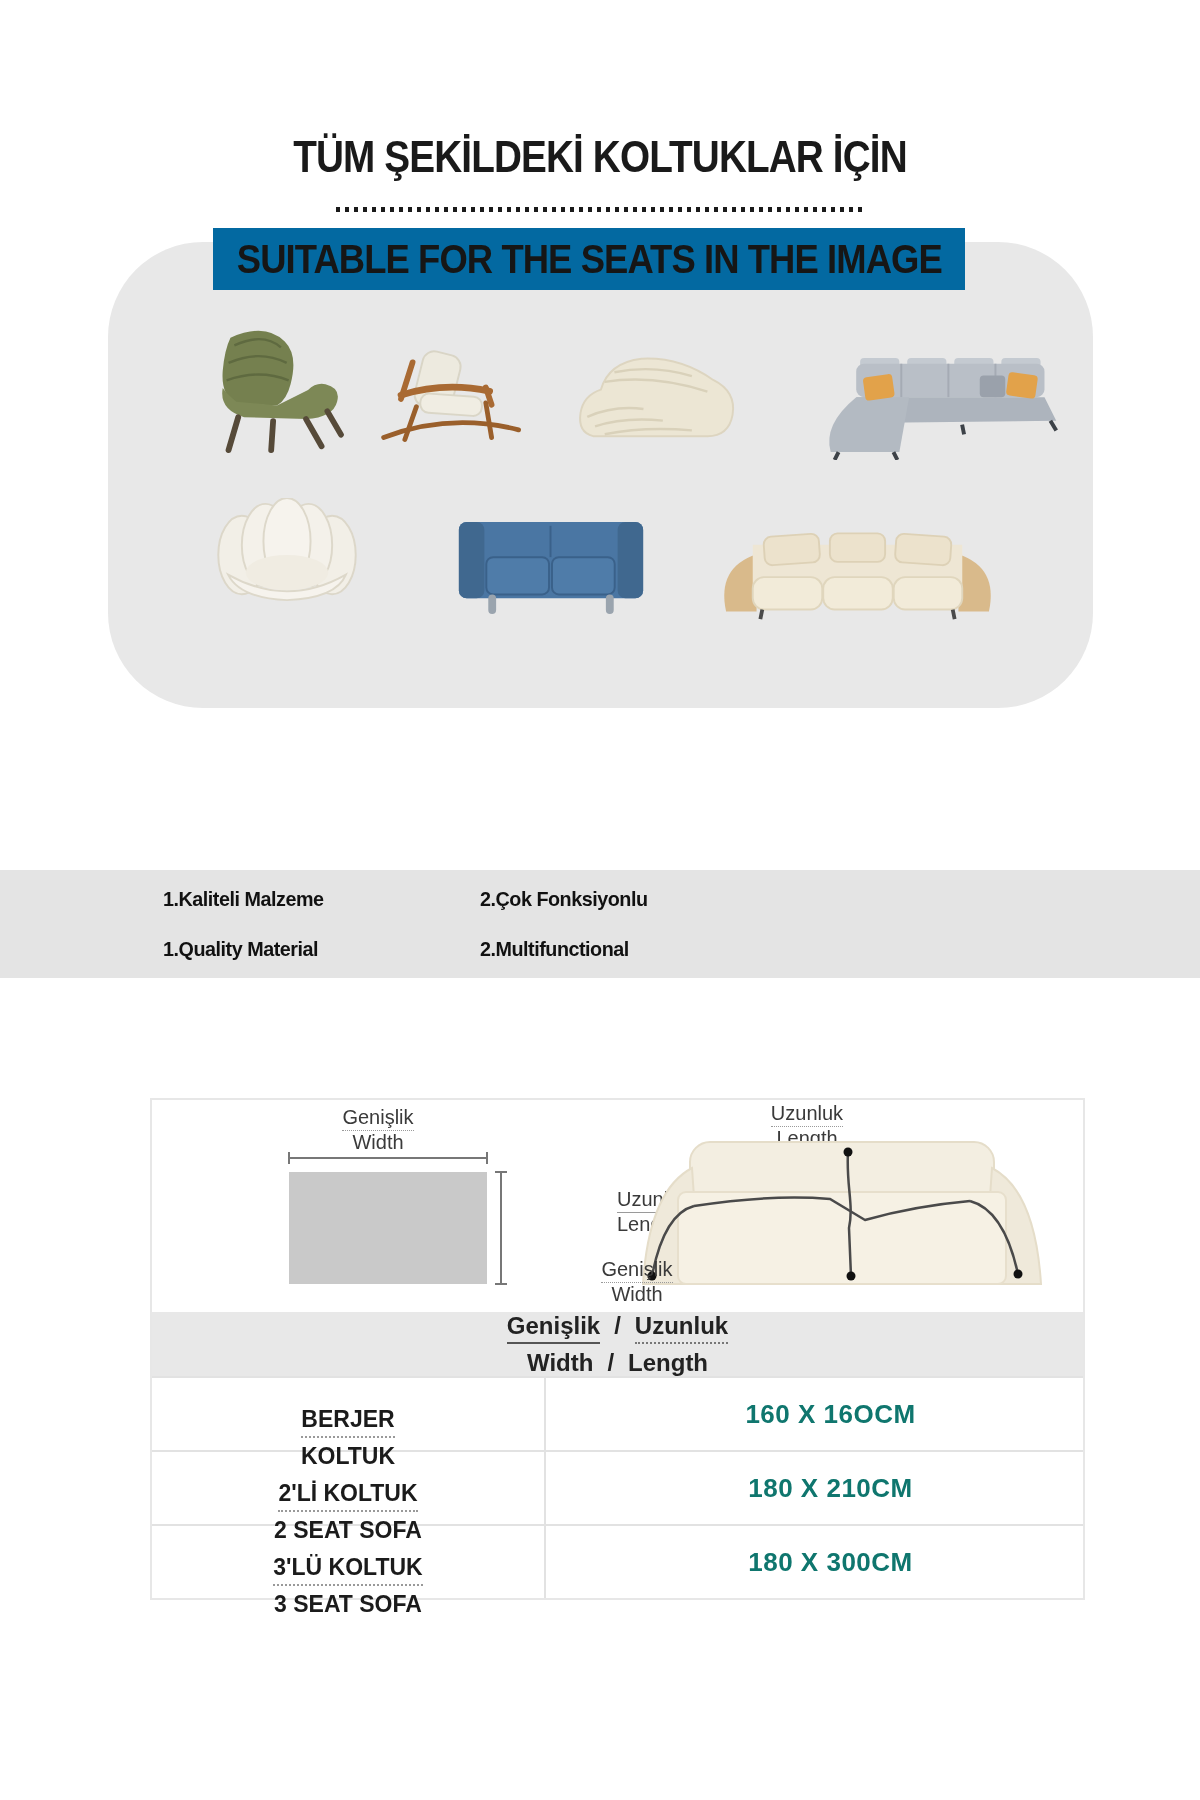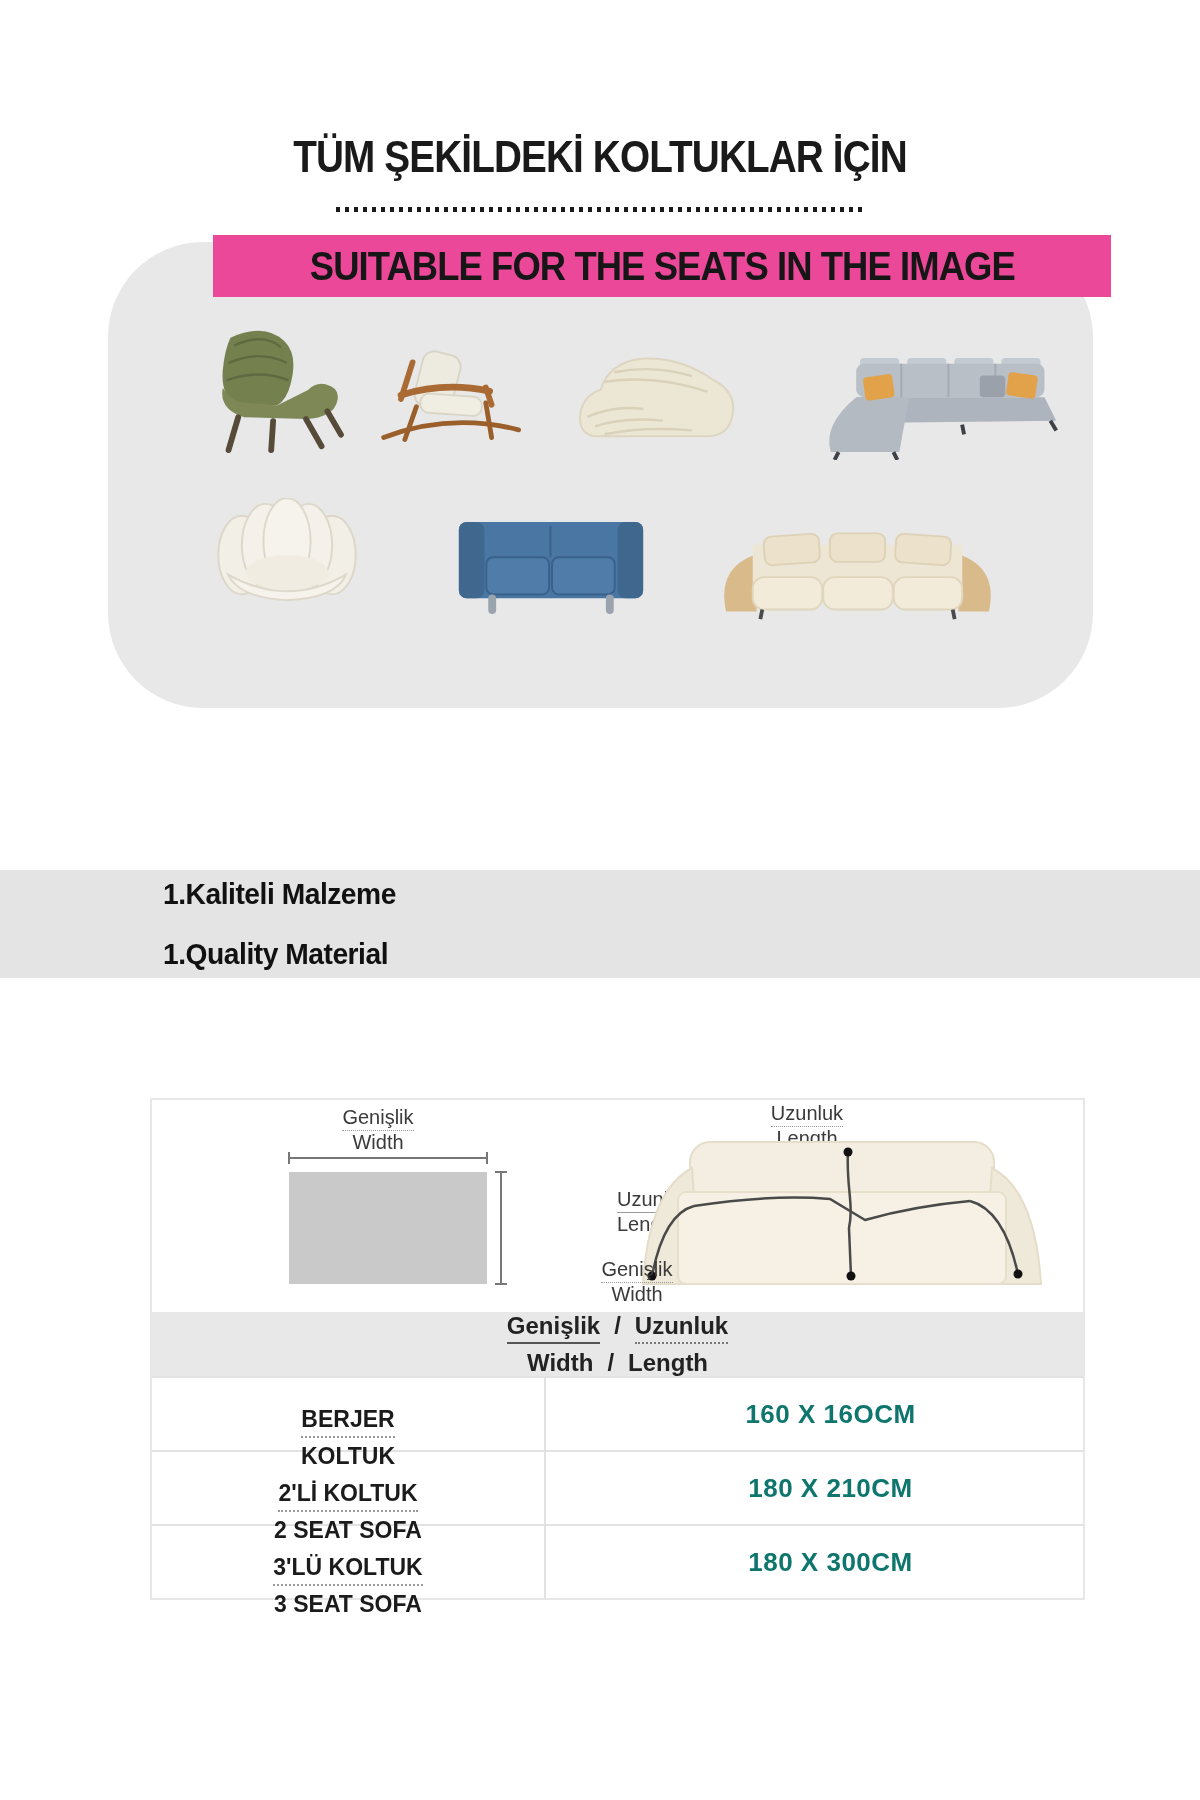--- a/index.html
+++ b/index.html
@@ -18,38 +18,38 @@
   }
   .dotted-divider {
     top:207px; left:336px; width:528px; height:5px;
     background-image:repeating-linear-gradient(90deg,#1a1a1a 0 4px, transparent 4px 9px);
   }
   .stage {
     left:108px; top:242px; width:985px; height:466px;
     background:#e8e8e8; border-radius:95px;
   }
   .subtitle-band {
-    left:213px; top:235px; width:898px; height:62px; background:#ec4899;
+    left:213px; top:228px; width:752px; height:62px; background:#0369a1;
     display:flex; align-items:center; justify-content:center;
   }
   .subtitle-band .t {
     font-size:40px; font-weight:bold; letter-spacing:-1px;
     transform:scaleX(0.91); white-space:nowrap; color:#161616;
   }
 
   .furn { position:absolute; }
   .furn svg { width:100%; height:100%; display:block; }
 
   
   .features-band {
     left:0; top:870px; width:1200px; height:108px; background:#e4e4e4;
   }
   .feature {
     position:absolute; top:0; height:108px; display:flex; flex-direction:column;
-    justify-content:center; gap:26px; font-size:30px; font-weight:bold; color:#111;
+    justify-content:center; gap:26px; font-size:21px; font-weight:bold; color:#111;
   }
   .feature div { transform:scaleX(0.94); transform-origin:left; white-space:nowrap; letter-spacing:-0.5px; }
   .feature.f1 { left:163px; } .feature.f2 { left:480px; } .feature.f3 { left:790px; }
 
   
   .size-panel {
     left:150px; top:1098px; width:935px; background:#fff;
     border:2px solid #e7e7e7;
   }
   .diagram-area { position:relative; width:100%; height:212px; background:#fff; }
@@ -185,20 +185,24 @@
 
 <div class="abs subtitle-band">
   <div class="t">SUITABLE FOR THE SEATS IN THE IMAGE</div>
 </div>
 
 <div class="abs features-band">
   <div class="feature f1">
     <div>1.Kaliteli Malzeme</div>
     <div>1.Quality Material</div>
   </div>
+  <div class="feature f2">
+    <div>2.Çok Fonksiyonlu</div>
+    <div>2.Multifunctional</div>
+  </div>
 </div>
 
 <div class="abs size-panel">
 
   <div class="diagram-area">
 
     <div class="dlabel lbl-flat-width">
       <span class="u-dot">Genişlik</span><br>
       <span>Width</span>
     </div>

